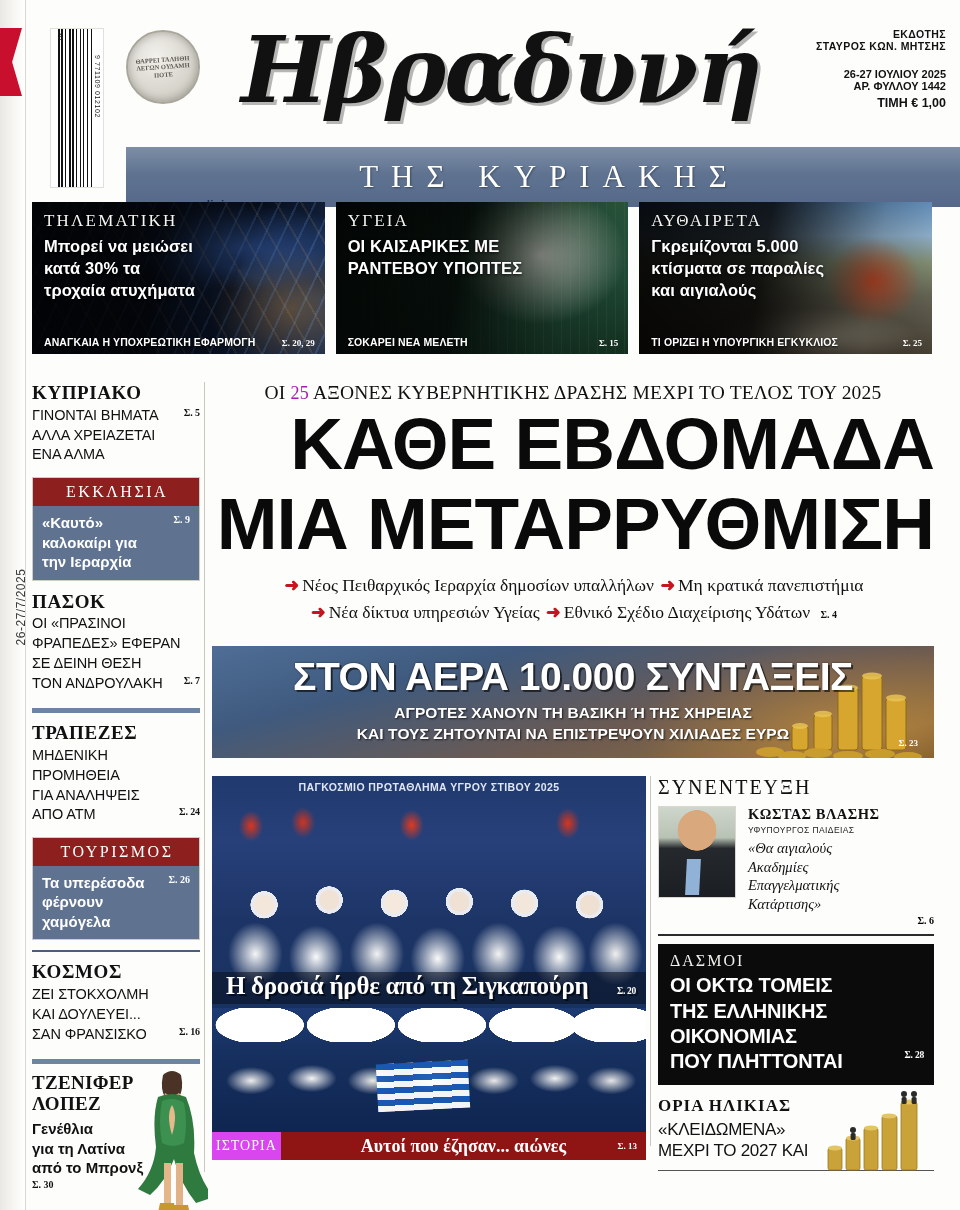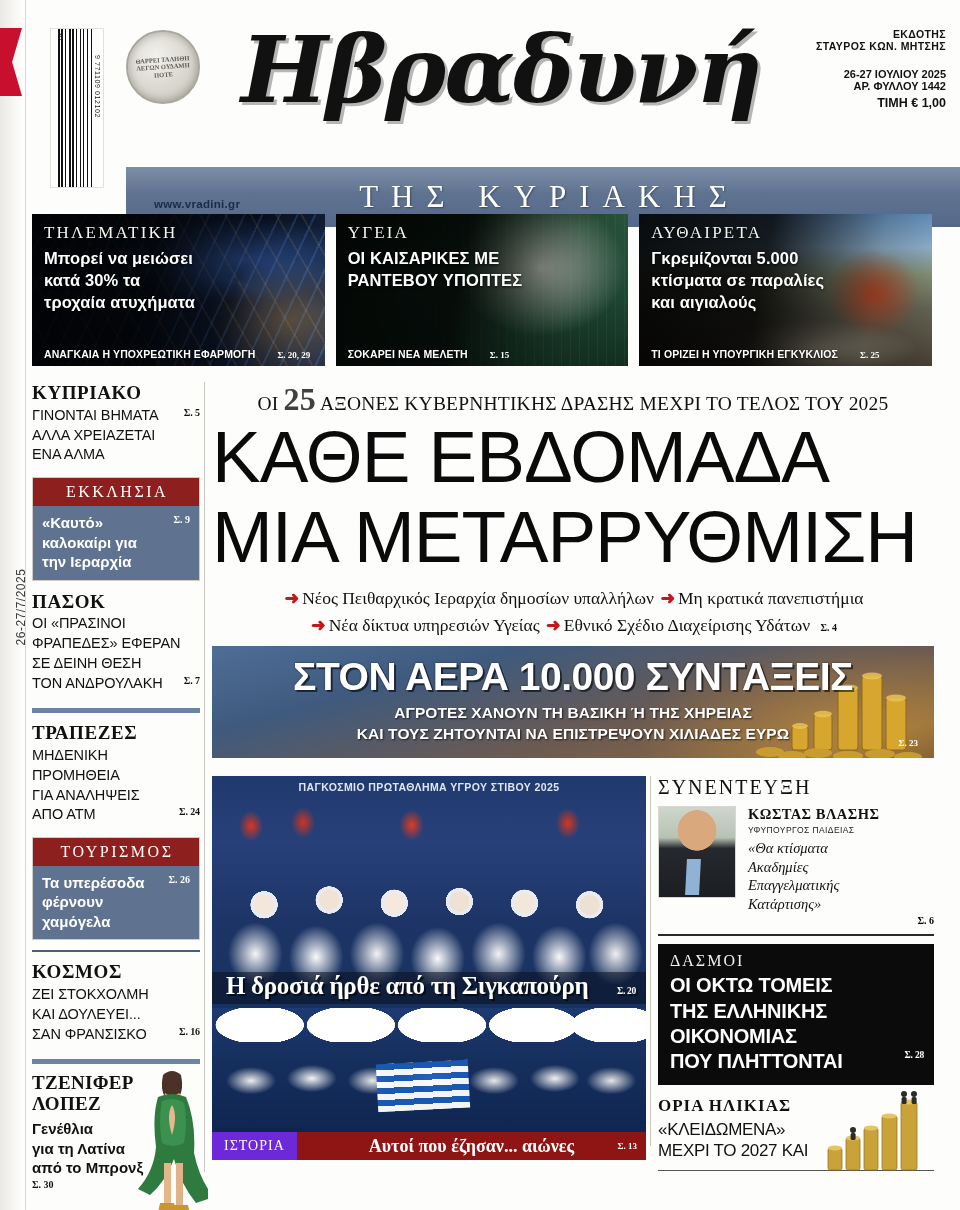--- a/index.html
+++ b/index.html
@@ -67,49 +67,49 @@
   }
 
   .pubinfo { position:absolute; right:14px; top:6px; width:210px; text-align:right; }
   .pubinfo .l1 { font-size:10.5px; font-weight:bold; letter-spacing:.4px; color:#111;}
   .pubinfo .l2 { font-size:10.5px; font-weight:bold; letter-spacing:.4px; color:#111;}
   .pubinfo .l3 { font-size:11px; font-weight:bold; margin-top:16px; color:#111;}
   .pubinfo .l4 { font-size:11px; font-weight:bold; color:#111;}
   .pubinfo .l5 { font-size:12.5px; font-weight:bold; margin-top:4px; color:#111;}
 
   .sundayband {
-    position:absolute; left:100px; top:145px; width:834px; height:60px;
+    position:absolute; left:100px; top:125px; width:834px; height:60px;
     background:linear-gradient(180deg,#7d8ea6 0%, #5f7391 45%, #55688a 100%);
     display:flex; align-items:center; justify-content:center;
   }
   .sundayband span {
     font-family:"Liberation Serif", serif; font-size:31px; letter-spacing:13px;
     color:#ffffff; font-weight:400; padding-left:13px;
     text-shadow:1px 1px 2px rgba(0,0,0,.35);
   }
   .website { position:absolute; left:128px; top:176px; font-size:11.5px;
      font-weight:bold; color:#1b2c4a; letter-spacing:.3px;}
 
   
-  .teasers { position:absolute; left:32px; top:214px; width:900px; height:152px;
+  .teasers { position:absolute; left:32px; top:202px; width:900px; height:152px;
      display:flex; gap:11px; }
   .teaser { position:relative; flex:1; overflow:hidden; color:#fff; }
   .teaser .photo { position:absolute; inset:0; }
   .teaser .scrim { position:absolute; inset:0;
      background:linear-gradient(100deg, rgba(0,0,0,.93) 0%, rgba(0,0,0,.86) 42%, rgba(0,0,0,.25) 78%, rgba(0,0,0,.05) 100%); }
   .teaser .inner { position:relative; padding:9px 10px 6px 12px; height:100%;
      display:flex; flex-direction:column; }
   .teaser .kicker { font-family:"Liberation Serif",serif; font-size:17px;
      letter-spacing:2.2px; font-weight:400; color:#f4f4f0; margin-bottom:5px;
      text-shadow:0 1px 2px rgba(0,0,0,.7);}
   .teaser .head { font-size:16.5px; font-weight:bold; line-height:1.33;
      letter-spacing:.1px; text-shadow:0 1px 3px rgba(0,0,0,.85); }
   .teaser .head.caps { font-size:16.5px; }
   .teaser .foot { margin-top:auto; display:flex; align-items:baseline;
-     justify-content:flex-start; gap:22px;}
+     justify-content:space-between; gap:22px;}
   .teaser .foot .t { font-size:10.5px; font-weight:bold; letter-spacing:.1px;
      text-shadow:0 1px 2px rgba(0,0,0,.8);}
   .teaser .foot .p { font-size:9px; font-family:"Liberation Serif",serif;
      font-weight:bold; white-space:nowrap;}
 
   
   .ph-road {
     background:
       radial-gradient(ellipse 60% 40% at 72% 30%, rgba(80,140,255,.55), transparent 70%),
       radial-gradient(ellipse 40% 60% at 88% 70%, rgba(255,170,60,.35), transparent 70%),
@@ -170,23 +170,23 @@
   .jlo .txt { position:relative; width:112px; }
   .jlo .kick { font-family:"Liberation Serif",serif; font-weight:bold;
      font-size:19px; letter-spacing:.3px; line-height:1.08; color:#111;}
   .jlo .body { font-size:15px; font-weight:bold; line-height:1.3; margin-top:5px; color:#111;}
   .jlo .pg { font-family:"Liberation Serif",serif; font-size:10px; font-weight:bold;}
 
   
   .main { position:absolute; left:212px; top:382px; width:722px; }
   .overline { font-family:"Liberation Serif",serif; font-size:19.5px;
      letter-spacing:.2px; color:#111; text-align:center; line-height:1.1;}
-  .overline b { color:#404040; font-size:32px; font-weight:bold; }
-  .bighead { font-family:"Liberation Sans",sans-serif; font-weight:normal;
-     text-align:left; color:#0a0a0a; letter-spacing:-1px; }
+  .overline b { color:#a21caf; font-size:18px; font-weight:normal; }
+  .bighead { font-family:"Liberation Sans",sans-serif; font-weight:bold;
+     text-align:right; color:#0a0a0a; letter-spacing:-1px; }
   .bighead .l1 { font-size:73px; line-height:80px; }
   .bighead .l2 { font-size:73px; line-height:80px; }
   .bullets { margin-top:8px; text-align:center;
      font-family:"Liberation Serif",serif; font-size:17.5px; color:#111; line-height:1.55;}
   .bullets .ar { color:#c4161c; font-weight:bold; padding:0 3px 0 2px;}
   .bullets .pg { font-size:10px; font-weight:bold; padding-left:6px;}
 
   
   .pens { position:absolute; left:212px; top:646px; width:722px; height:112px;
      overflow:hidden; color:#fff;
@@ -264,22 +264,22 @@
        radial-gradient(ellipse 8% 34% at 65% 62%, #e9e9e9, transparent 72%),
        radial-gradient(ellipse 8% 34% at 79% 58%, #f1f1f1, transparent 72%),
        radial-gradient(ellipse 8% 34% at 92% 62%, #e6e6e6, transparent 72%);
   }
   .sport .flag { position:absolute; left:38%; bottom:26px; width:92px; height:48px;
      background:repeating-linear-gradient(180deg,#1b5ab5 0 6px,#fff 6px 12px);
      transform:rotate(-3deg); opacity:.95;}
 
   .histbar { position:absolute; left:212px; top:1132px; width:434px; height:28px;
      display:flex; }
-  .histbar .tag { background:#6d28d9; color:#fff; font-family:"Liberation Serif",serif;
-     font-size:14px; letter-spacing:1px; padding:0 12px; display:flex; align-items:center;}
+  .histbar .tag { background:#d946ef; color:#fff; font-family:"Liberation Serif",serif;
+     font-size:14px; letter-spacing:1px; padding:0 4px; display:flex; align-items:center;}
   .histbar .hd { flex:1; background:#8f1515; color:#fff;
      font-family:"Liberation Serif",serif; font-weight:bold; font-size:18px;
      display:flex; align-items:center; justify-content:center; position:relative;}
   .histbar .hd .pg { position:absolute; right:9px; font-size:9px; }
 
   
   .rightcol { position:absolute; left:658px; top:776px; width:276px; }
   .iv-kick { font-family:"Liberation Serif",serif; font-size:20px; letter-spacing:2px;
      color:#111; }
   .iv { display:flex; gap:12px; margin-top:7px; }
@@ -592,21 +592,21 @@
   <div class="rightcol">
 
     <div>
       <div class="iv-kick">ΣΥΝΕΝΤΕΥΞΗ</div>
       <div class="iv">
         <div class="portrait"></div>
         <div class="t">
           <div class="name">ΚΩΣΤΑΣ ΒΛΑΣΗΣ</div>
           <div class="role">ΥΦΥΠΟΥΡΓΟΣ ΠΑΙΔΕΙΑΣ</div>
           <div class="quote">
-            <div>«Θα κτίσματα</div>
+            <div>«Θα αιγιαλούς</div>
             <div>Ακαδημίες</div>
             <div>Επαγγελματικής</div>
             <div>Κατάρτισης»</div>
           </div>
           <span class="pg">Σ. 6</span>
         </div>
       </div>
       <div class="hr-dark"></div>
     </div>
 

